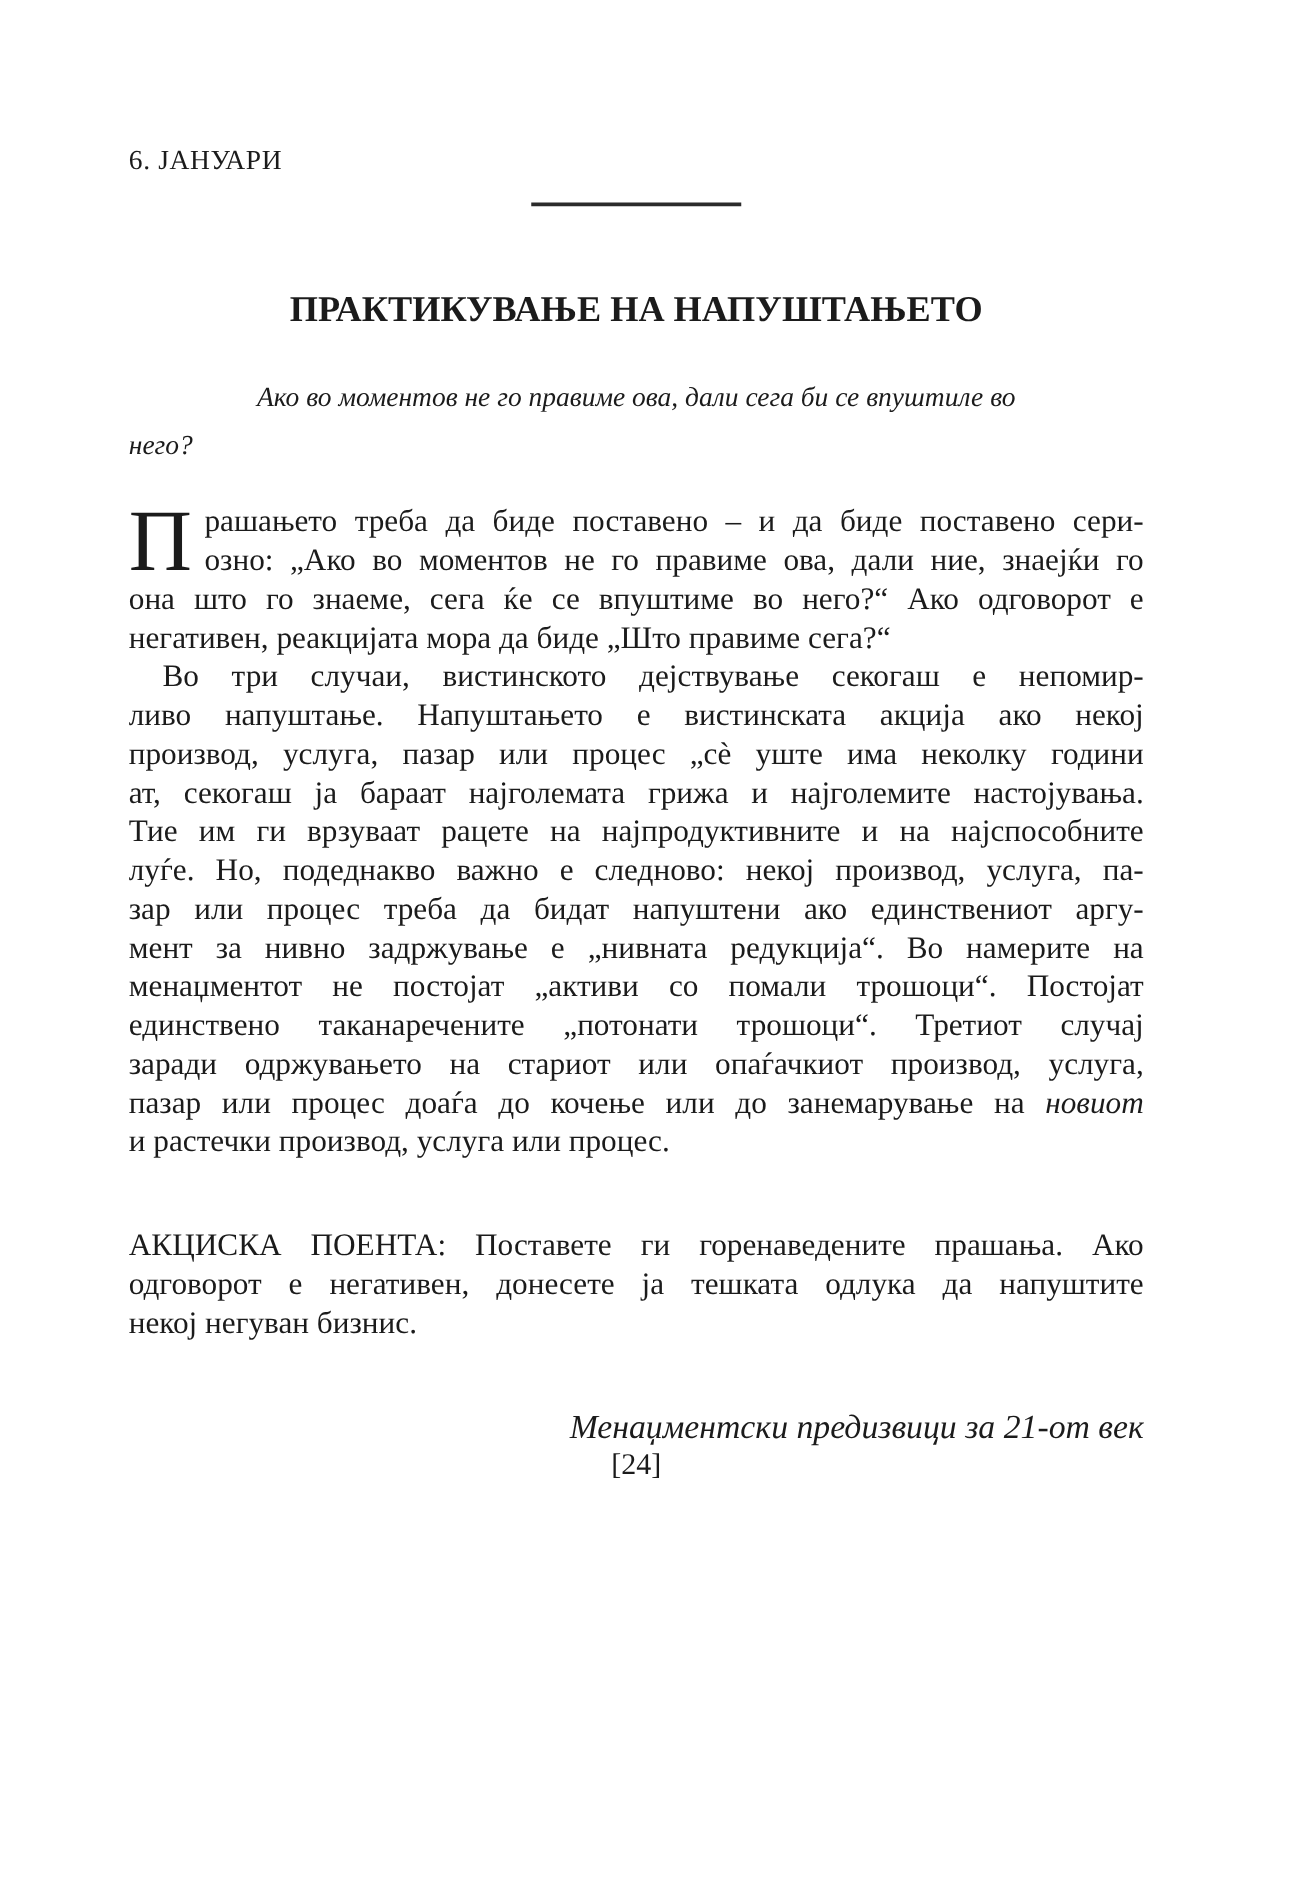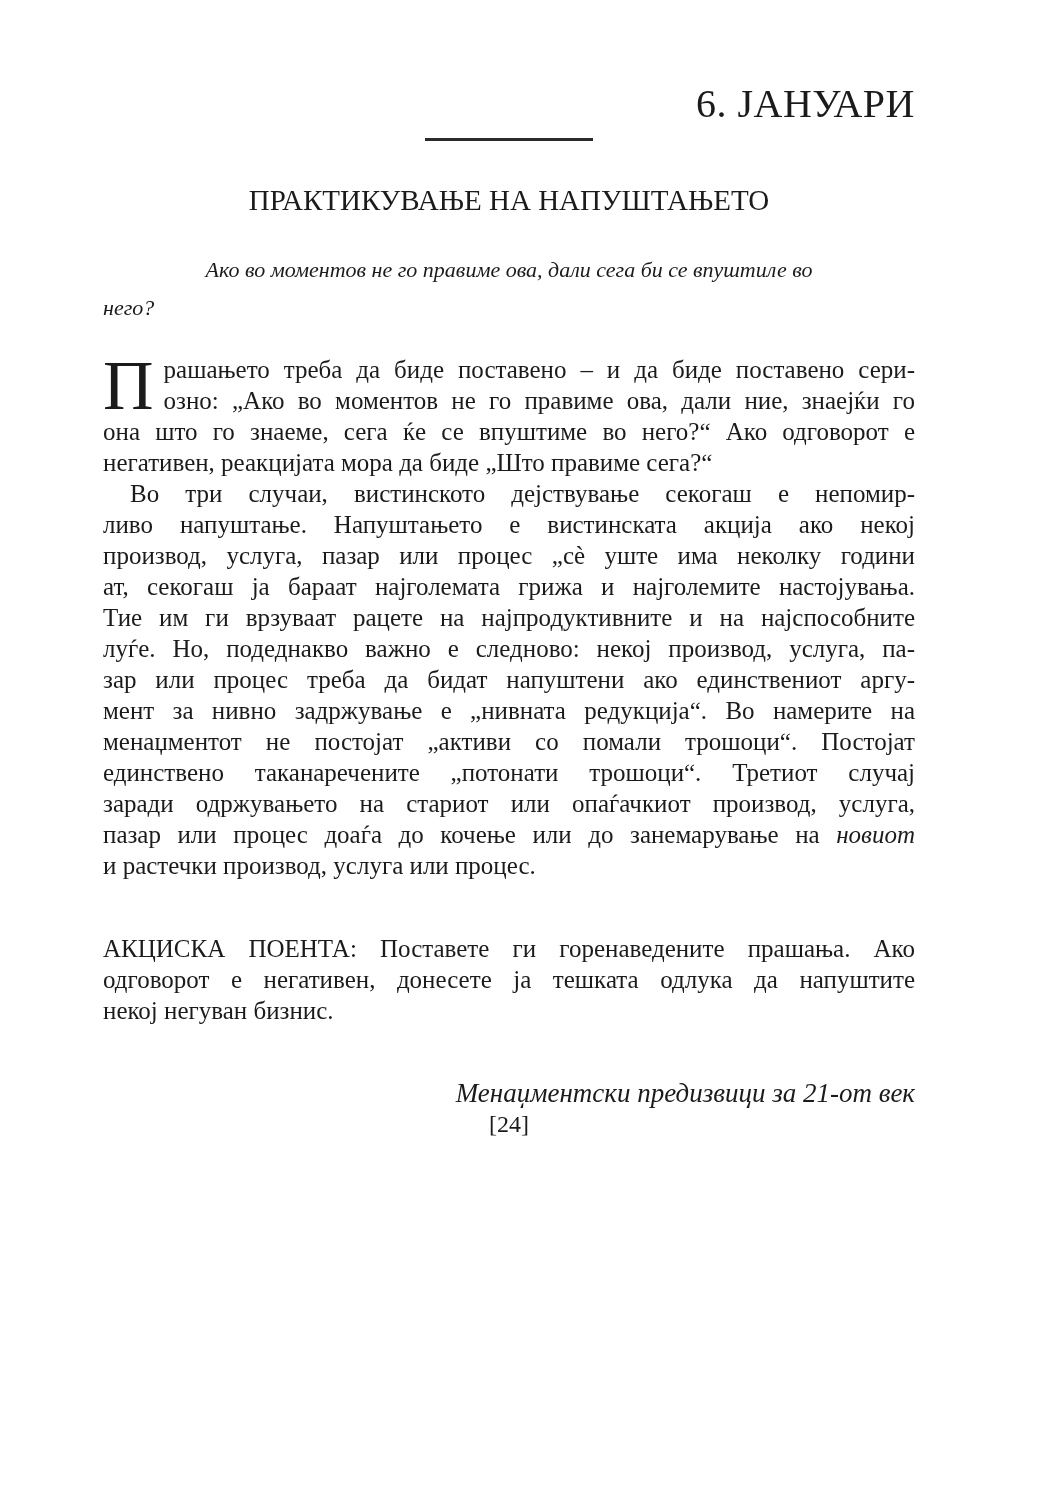--- a/index.html
+++ b/index.html
@@ -12,39 +12,39 @@
     height: 1508px;
     overflow: hidden;
     font-family: "Liberation Serif", serif;
     color: #1b1b1b;
   }
   .content {
     width: 812px;
     margin-left: 103px;
   }
   .title {
-    margin-top: 88px;
-    text-align: right;
-    font-size: 40px;
+    margin-top: 112px;
+    text-align: left;
+    font-size: 22px;
     line-height: 32px;
     letter-spacing: 0.5px;
     font-weight: normal;
   }
   .rule {
     width: 168px;
     height: 3px;
     background: #2b2b2b;
     margin: 18px auto 0 auto;
   }
   .heading {
-    margin-top: 44px;
+    margin-top: 68px;
     text-align: center;
     font-size: 29px;
     line-height: 30px;
-    font-weight: normal;
+    font-weight: bold;
   }
   .epigraph {
     margin-top: 36px;
     font-style: italic;
     font-size: 22px;
     line-height: 38px;
   }
   .epigraph .line {
     text-align: center;
     text-align-last: center;

